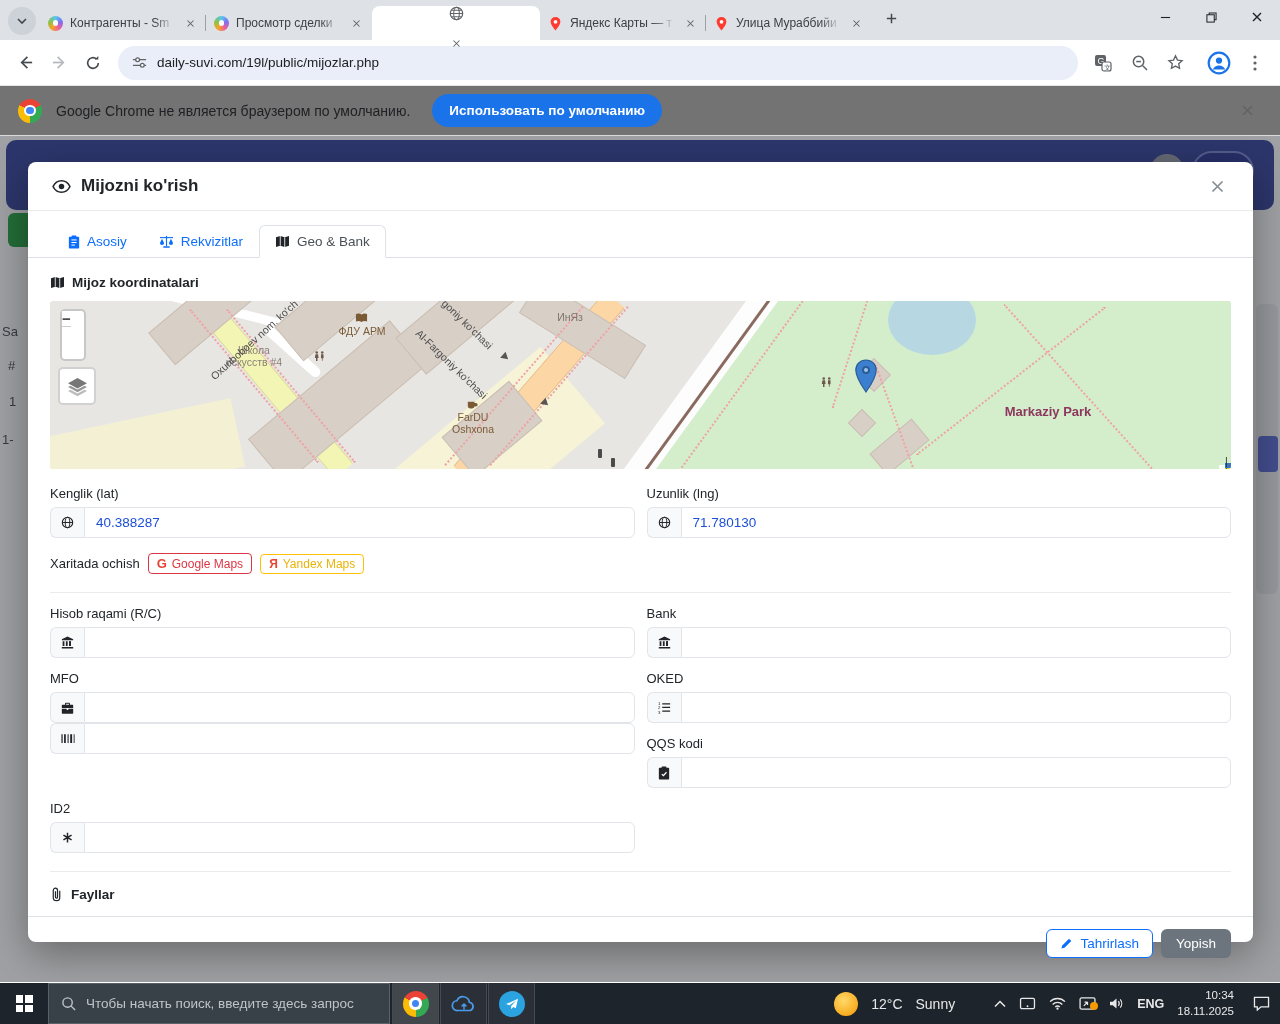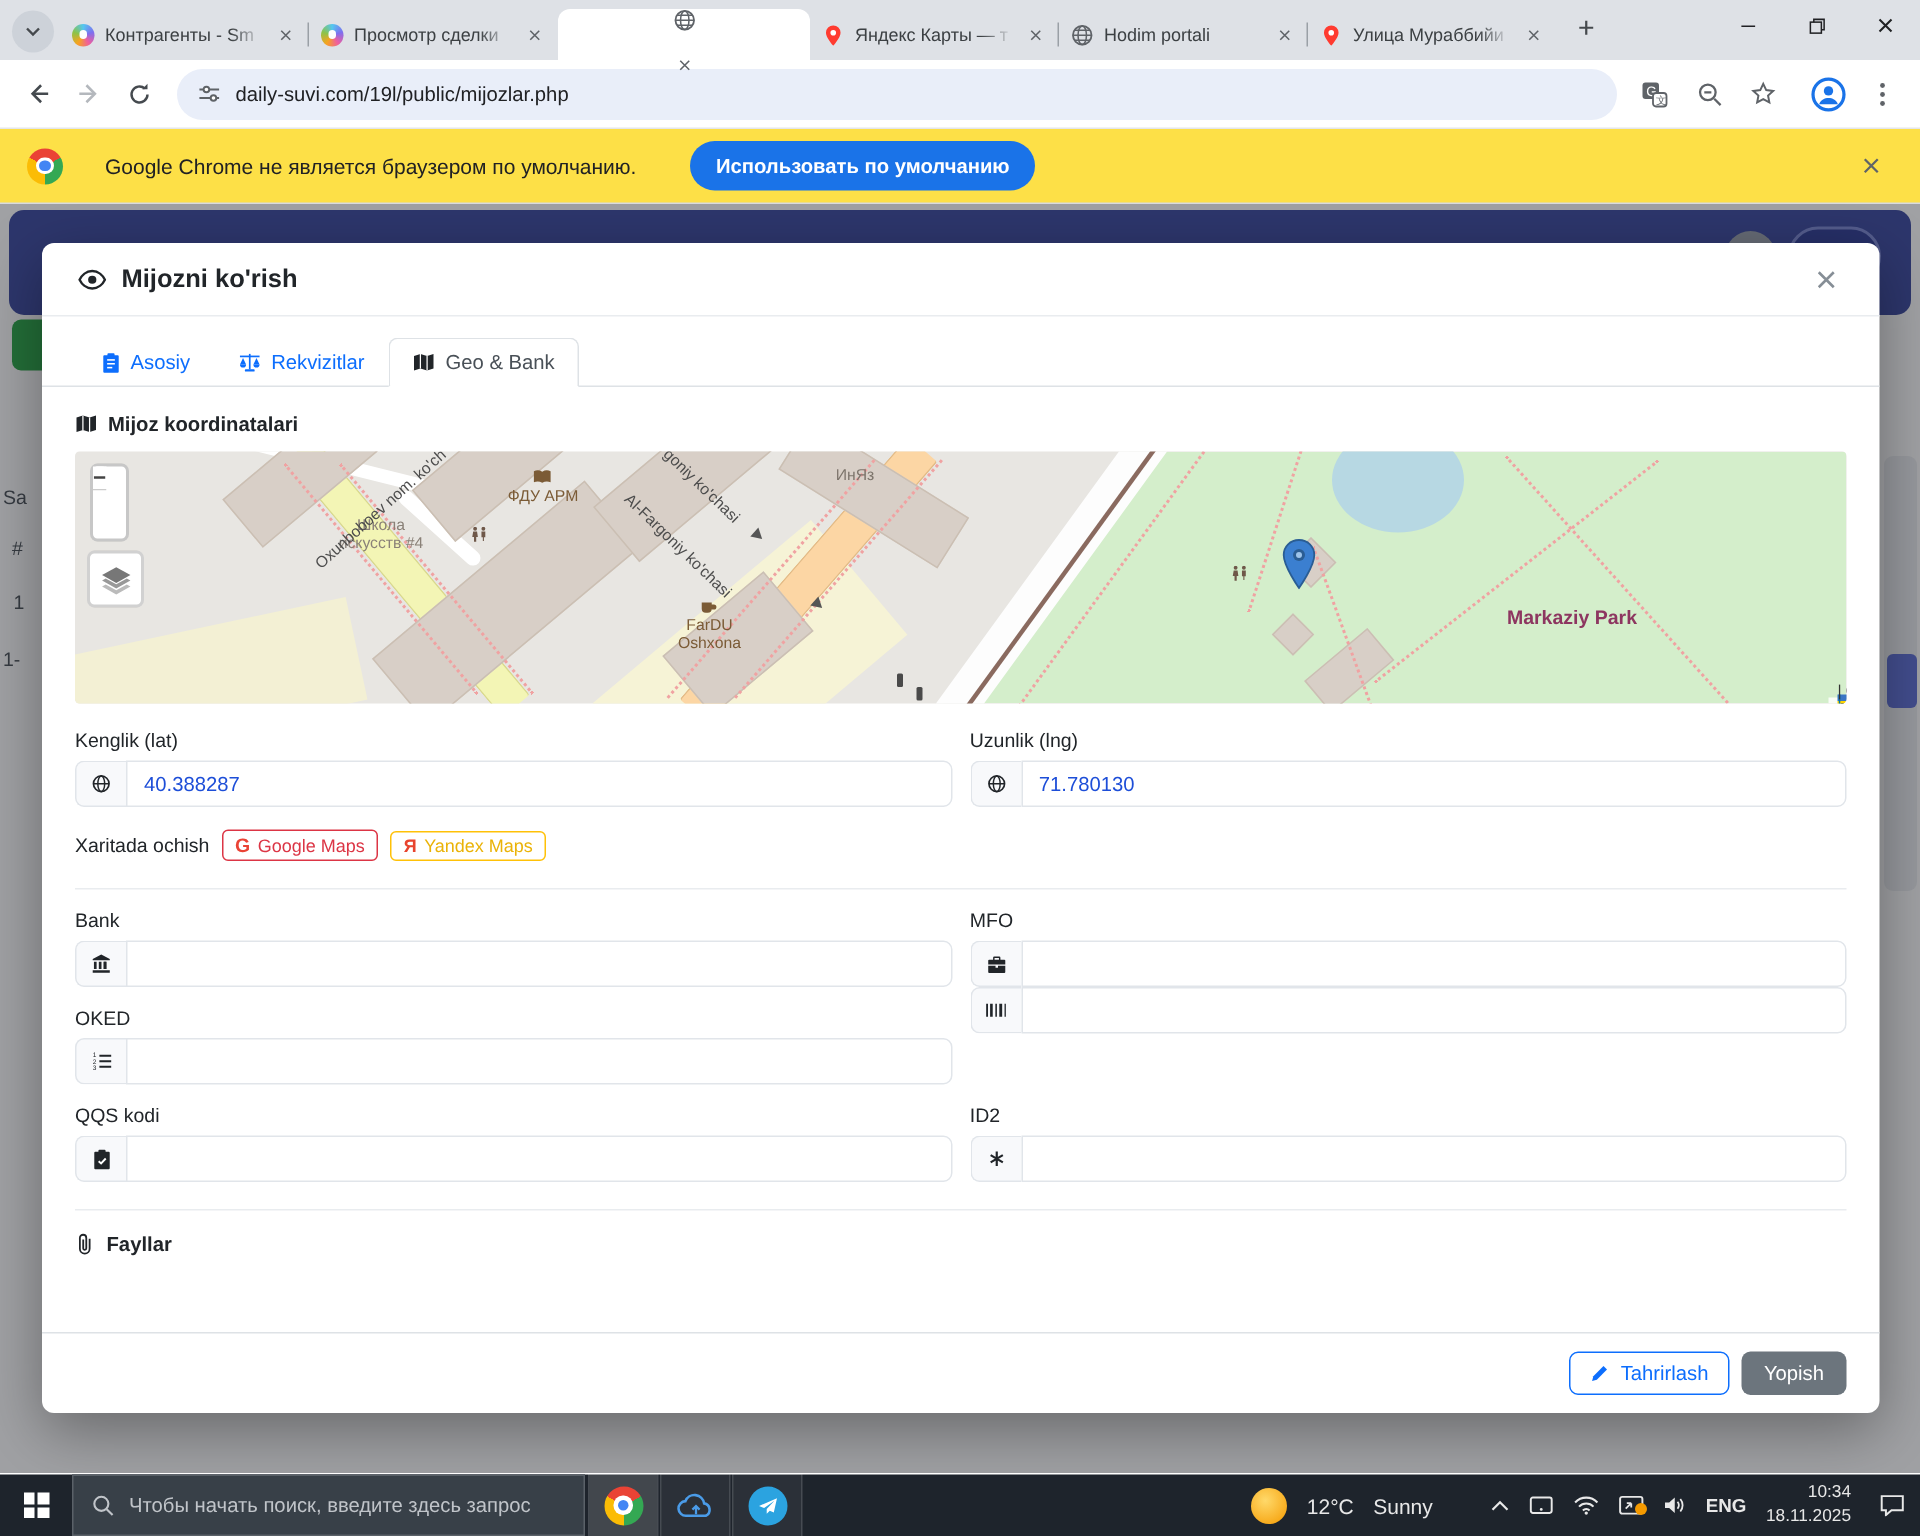--- a/index.html
+++ b/index.html
@@ -24,21 +24,21 @@
   .winbtn { width:46px; height:34px; border:none; background:transparent; color:#202124; display:flex; align-items:center; justify-content:center; }
 
   .toolbar { height:46px; background:#fff; display:flex; align-items:center; padding:0 10px; gap:4px; border-bottom:1px solid #e4e6ea; }
   .navbtn { width:30px; height:30px; border:none; background:transparent; color:#454a4f; display:flex; align-items:center; justify-content:center; }
   .navbtn.disabled { color:#b4b8bd; }
   .omnibox { flex:1; height:34px; background:#e9eef9; border-radius:17px; display:flex; align-items:center; gap:10px; padding:0 14px; margin:0 6px; }
   .omnibox .url { font-size:13.5px; color:#202124; }
   .tb-icons { display:flex; align-items:center; gap:6px; }
   .tbico { width:30px; height:30px; border:none; background:transparent; color:#5f6368; display:flex; align-items:center; justify-content:center; }
 
-  .infobar { height:50px; background:#fde047; border-bottom:1px solid #d8dade; display:flex; align-items:center; padding:0 18px; gap:28px; }
+  .infobar { height:50px; background:#737373; border-bottom:1px solid #d8dade; display:flex; align-items:center; padding:0 18px; gap:14px; }
   .chrome-ball { width:24px; height:24px; border-radius:50%; background:conic-gradient(from -60deg,#ea4335 0 120deg,#34a853 120deg 240deg,#fbbc05 240deg 360deg); position:relative; flex:none; }
   .chrome-ball::before { content:""; position:absolute; inset:26%; background:#fff; border-radius:50%; }
   .chrome-ball::after { content:""; position:absolute; inset:35%; background:#4285f4; border-radius:50%; }
   .infobar .msg { font-size:14px; color:#202124; }
   .defaultbtn { background:#1a73e8; color:#fff; font-size:13.5px; font-weight:bold; border:none; border-radius:18px; padding:9px 17px; margin-left:8px; }
   .infobar .spacer { flex:1; }
 
   
   .page { position:relative; height:846px; background:#fff; overflow:hidden; }
   .bg-header { position:absolute; left:6px; right:6px; top:4px; height:70px; background:#39479f; border-radius:10px; }
@@ -360,31 +360,20 @@
           <use href="#i-ypin"></use>
         </svg>
       <span class="title">Яндекс Карты — т</span>
       <button class="closex">
           <svg width="9" height="9">
             <use href="#i-close"></use>
           </svg>
         </button>
     </div>
     <div class="tab inactive">
-      <svg class="fav" style="color:#5f6368">
-          <use href="#i-globe-fav"></use>
-        </svg>
-      <span class="title">Hodim portali</span>
-      <button class="closex">
-          <svg width="9" height="9">
-            <use href="#i-close"></use>
-          </svg>
-        </button>
-    </div>
-    <div class="tab inactive">
       <svg class="fav">
           <use href="#i-ypin"></use>
         </svg>
       <span class="title">Улица Мураббийи</span>
       <button class="closex">
           <svg width="9" height="9">
             <use href="#i-close"></use>
           </svg>
         </button>
     </div>
@@ -640,20 +629,31 @@
             </button>
             <button class="btn-ym">
               <b>Я</b>
               <span>Yandex Maps</span>
             </button>
           </div>
           <div></div>
 
           <div class="hr"></div>
 
+          <div>
+            <div class="flabel">Hisob raqami (R/C)</div>
+            <div class="igroup">
+              <span class="iicon">
+                  <svg width="13" height="13">
+                    <use href="#i-bank"></use>
+                  </svg>
+                </span>
+              <input value="" style="">
+            </div>
+          </div>
           <div>
             <div class="flabel">Bank</div>
             <div class="igroup">
               <span class="iicon">
                   <svg width="13" height="13">
                     <use href="#i-bank"></use>
                   </svg>
                 </span>
               <input value="" style="">
             </div>

